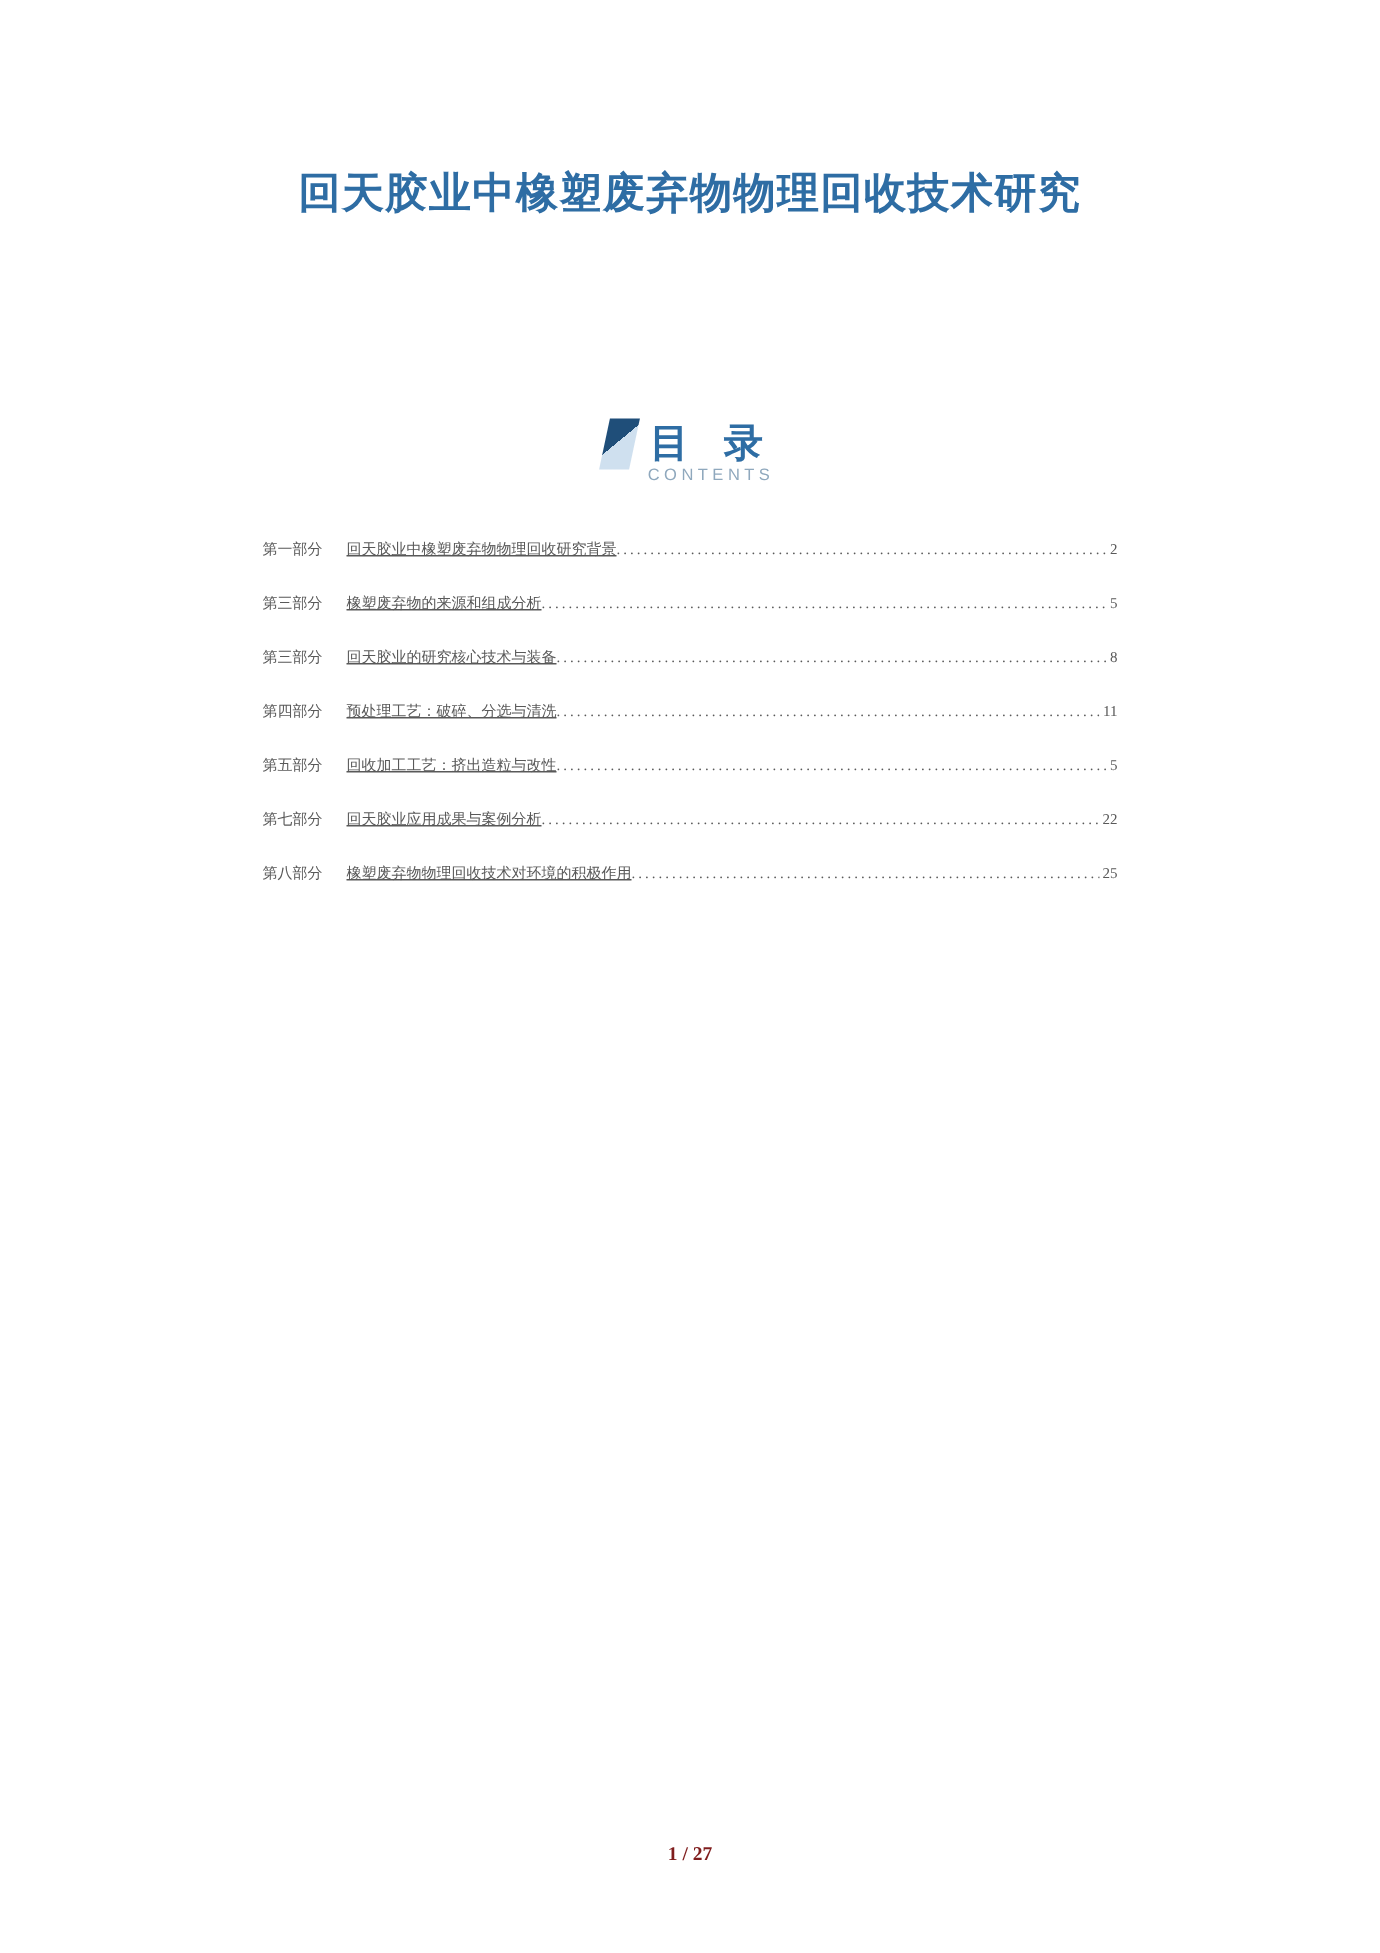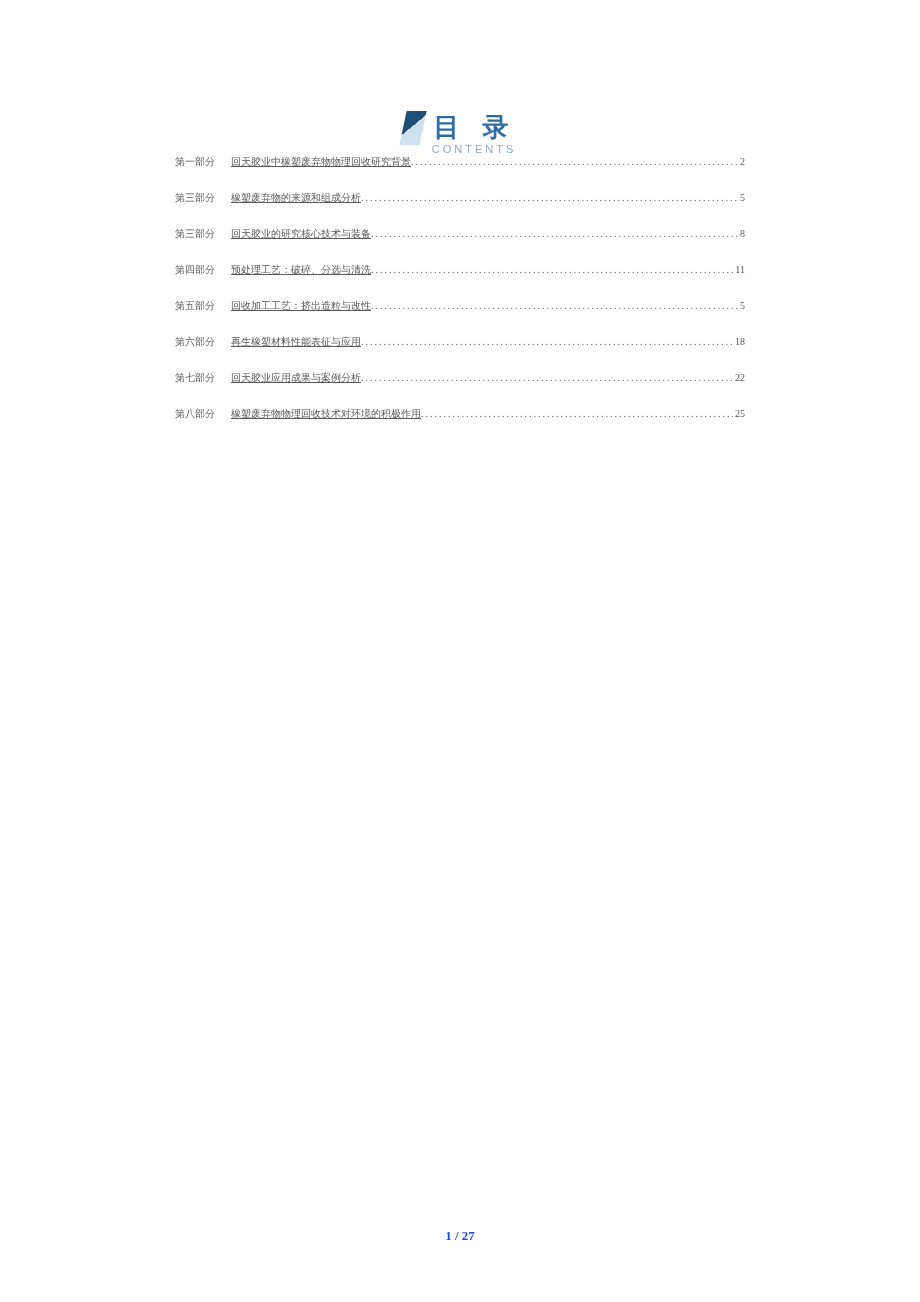--- a/index.html
+++ b/index.html
@@ -1,37 +1,38 @@
 <!DOCTYPE html>
 <html><head>
 <meta charset="utf-8">
 <style>
   * { box-sizing: border-box; margin: 0; padding: 0; }
   html, body { width: 920px; height: 1302px; background: #fff; font-family: "SimSun", "宋体", serif; color: #333; }
   .page { position: relative; width: 920px; height: 1302px; padding: 110px 120px 0 120px; }
   .title { text-align: center; font-family: "SimHei", "Microsoft YaHei", sans-serif; font-weight: bold; font-size: 28px; color: #2e6da4; letter-spacing: 1px; margin-bottom: 130px; }
-  .toc-header { display: flex; flex-direction: column; align-items: center; }
+  .toc-header { display: flex; flex-direction: column; align-items: center; margin-bottom: 36px; }
   .toc-header-row { display: flex; align-items: center; gap: 10px; }
   .toc-icon { width: 20px; height: 34px; background: linear-gradient(135deg, #1f4e79 45%, #cfe0ef 45%); transform: skewX(-12deg); }
   .toc-label-cn { font-family: "SimHei", "Microsoft YaHei", sans-serif; font-size: 26px; font-weight: bold; color: #2e6da4; letter-spacing: 8px; }
   .toc-label-en { font-family: Arial, sans-serif; font-size: 11px; color: #8fa8bd; letter-spacing: 3px; margin-left: 28px; margin-top: -2px; text-align: center; }
   .toc-body { padding: 0 55px; }
   .toc-line { display: flex; align-items: baseline; font-size: 10px; color: #595959; margin-bottom: 22px; white-space: nowrap; }
   .part { flex: 0 0 auto; margin-right: 16px; }
   .entry { flex: 0 0 auto; text-decoration: underline; }
   .dots { flex: 1 1 auto; overflow: hidden; letter-spacing: 2px; color: #595959; }
   .dots::after { content: "............................................................................................................................................"; }
   .pg { flex: 0 0 auto; padding-left: 2px; }
-  .footer { position: absolute; bottom: 58px; left: 0; width: 100%; text-align: center; font-family: "Times New Roman", serif; font-size: 13px; font-weight: bold; color: #1d4ed8; }
+  .footer { position: absolute; bottom: 58px; left: 0; width: 100%; text-align: center; font-family: "Times New Roman", serif; font-size: 13px; font-weight: bold; color: #7f1d1d; }
 </style>
 </head>
 <body>
 
 <div class="page">
 
+  <h1 class="title">回天胶业中橡塑废弃物物理回收技术研究</h1>
 
   <div class="toc-header">
     <div class="toc-header-row">
       <div class="toc-icon"></div>
       <div class="toc-label-cn">目 录</div>
     </div>
     <div class="toc-label-en">CONTENTS</div>
   </div>
 
   <div class="toc-body">
@@ -59,26 +60,20 @@
       <span class="dots"></span>
       <span class="pg">11</span>
     </div>
     <div class="toc-line">
       <span class="part">第五部分</span>
       <span class="entry">回收加工工艺：挤出造粒与改性</span>
       <span class="dots"></span>
       <span class="pg">5</span>
     </div>
     <div class="toc-line">
-      <span class="part">第六部分</span>
-      <span class="entry">再生橡塑材料性能表征与应用</span>
-      <span class="dots"></span>
-      <span class="pg">18</span>
-    </div>
-    <div class="toc-line">
       <span class="part">第七部分</span>
       <span class="entry">回天胶业应用成果与案例分析</span>
       <span class="dots"></span>
       <span class="pg">22</span>
     </div>
     <div class="toc-line">
       <span class="part">第八部分</span>
       <span class="entry">橡塑废弃物物理回收技术对环境的积极作用</span>
       <span class="dots"></span>
       <span class="pg">25</span>

